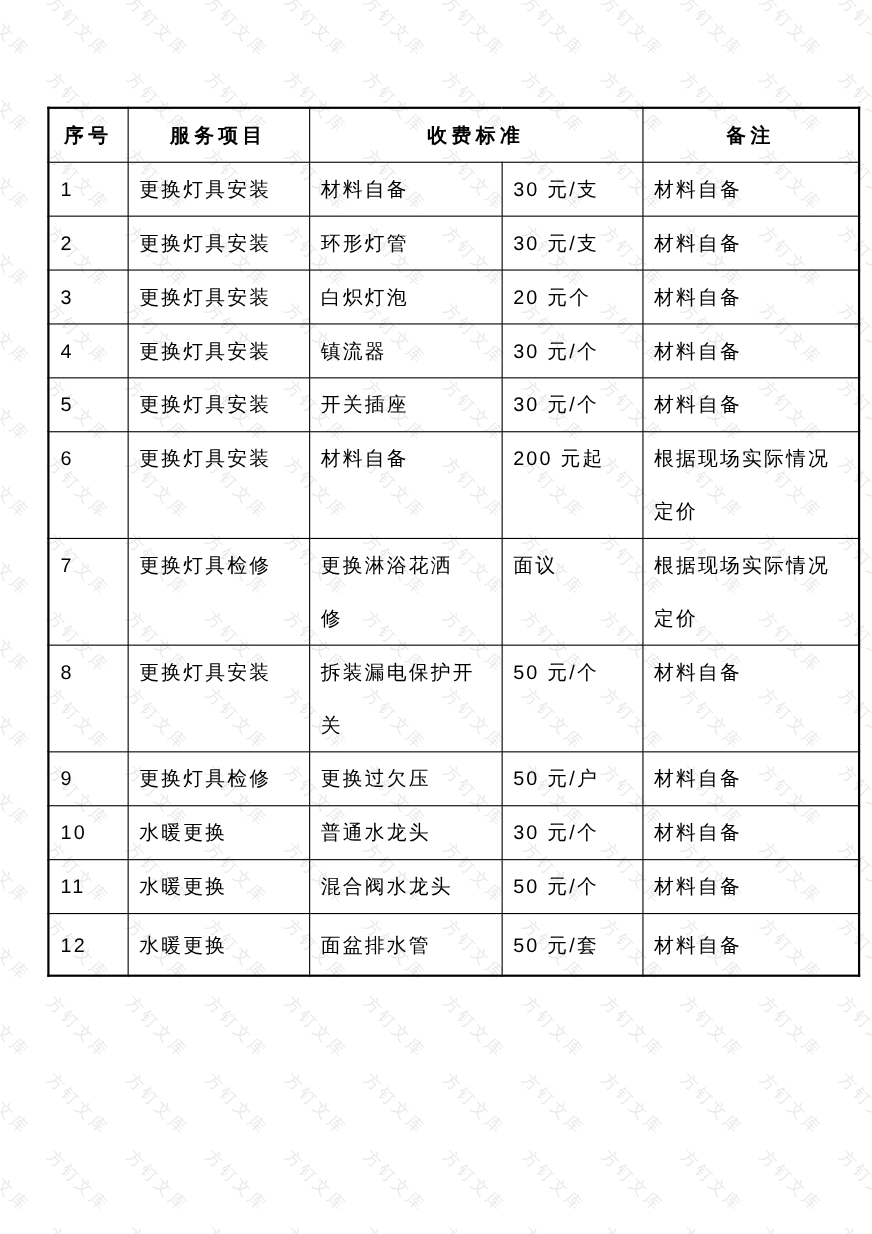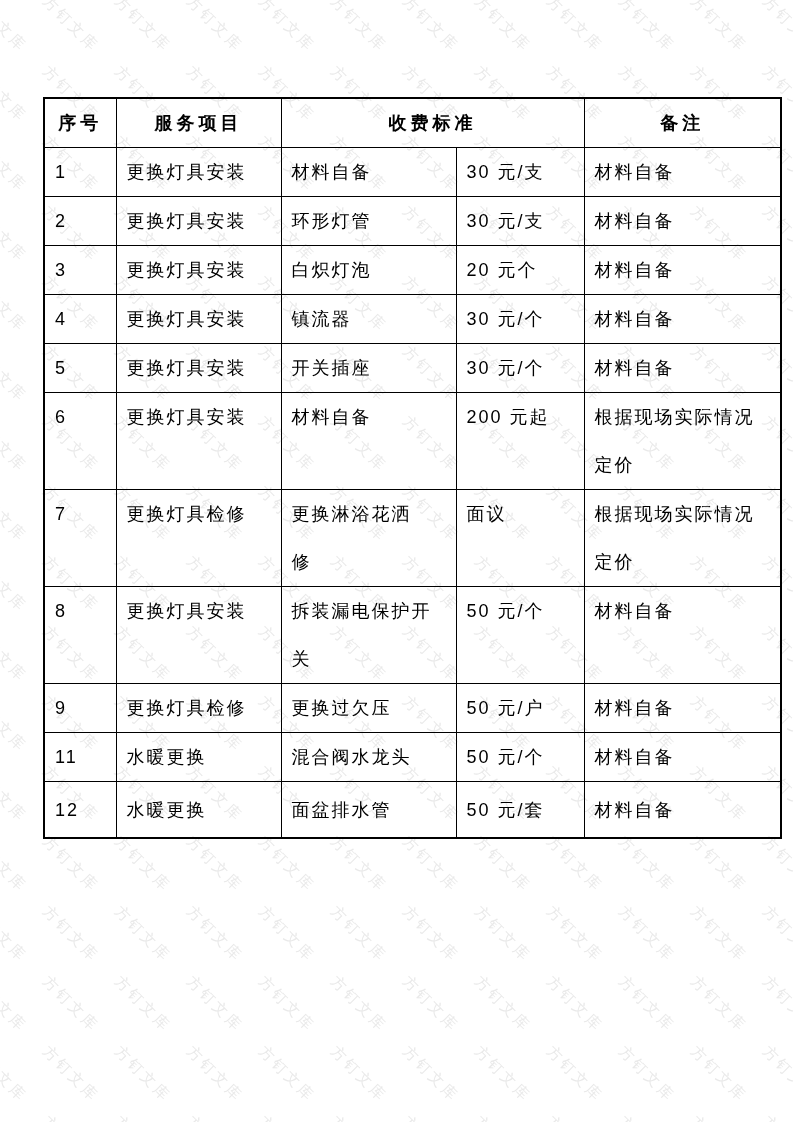--- a/index.html
+++ b/index.html
@@ -358,20 +358,27 @@
           <td>材料自备</td>
         </tr>
         <tr>
           <td>9</td>
           <td>更换灯具检修</td>
           <td>更换过欠压</td>
           <td>50 元/户</td>
           <td>材料自备</td>
         </tr>
         <tr>
+          <td>10</td>
+          <td>水暖更换</td>
+          <td>普通水龙头</td>
+          <td>30 元/个</td>
+          <td>材料自备</td>
+        </tr>
+        <tr>
           <td>11</td>
           <td>水暖更换</td>
           <td>混合阀水龙头</td>
           <td>50 元/个</td>
           <td>材料自备</td>
         </tr>
         <tr>
           <td>12</td>
           <td>水暖更换</td>
           <td>面盆排水管</td>

